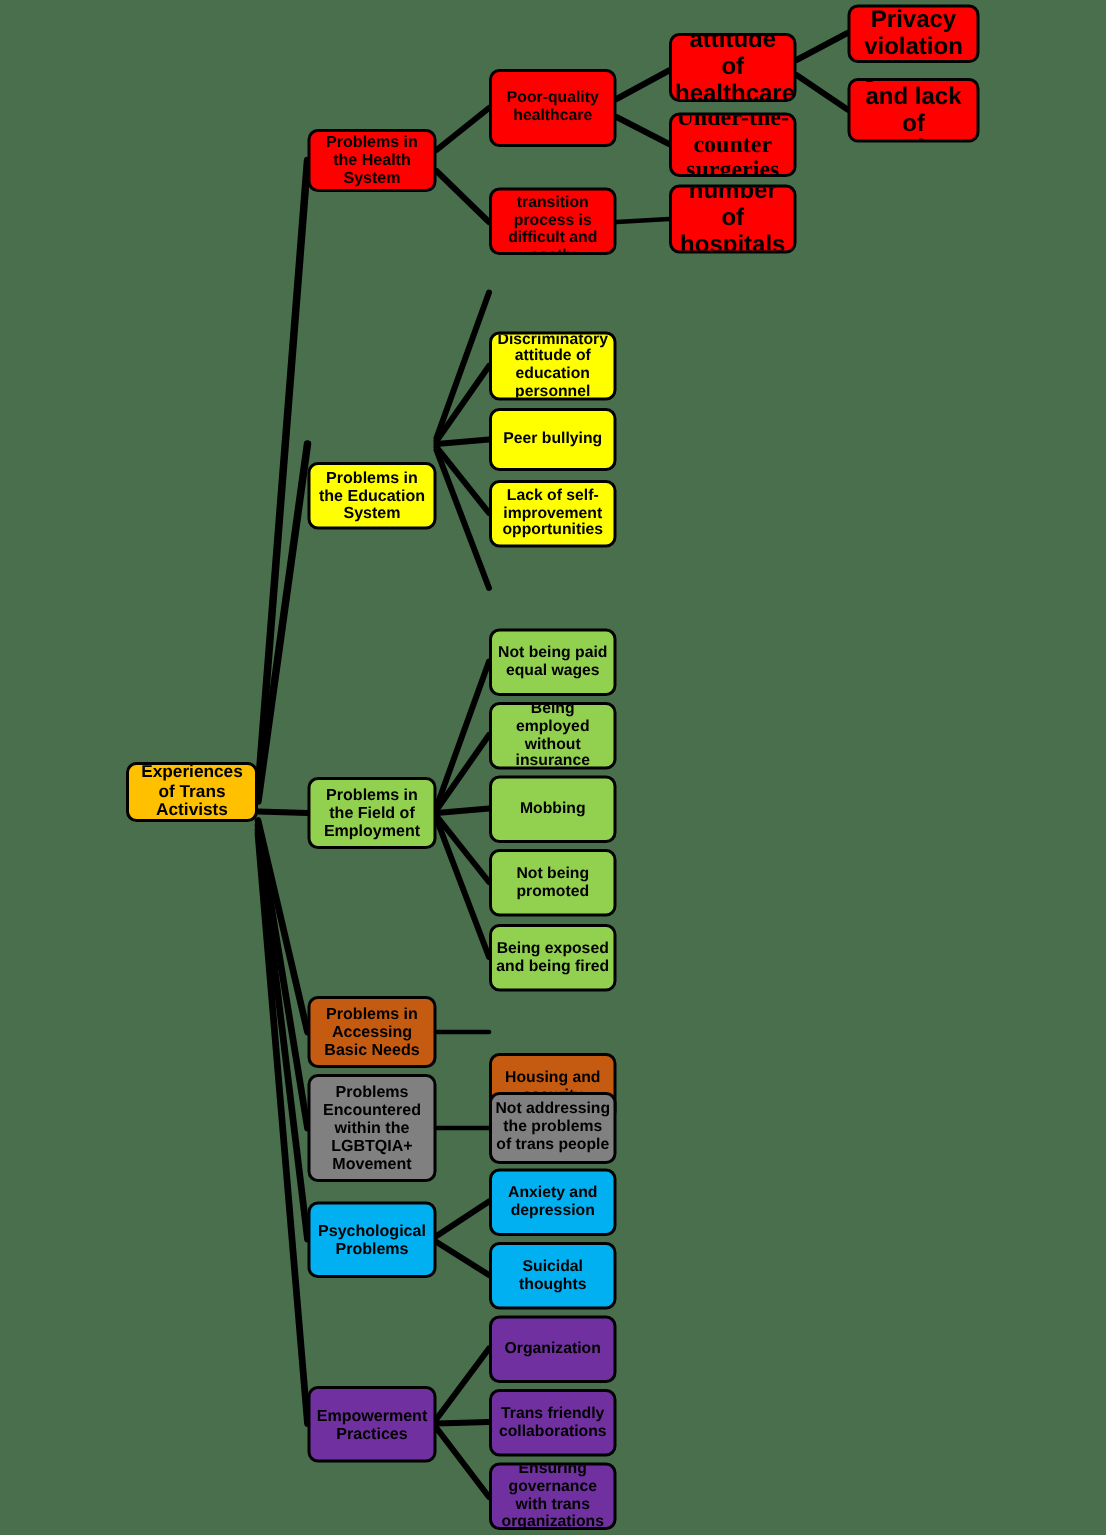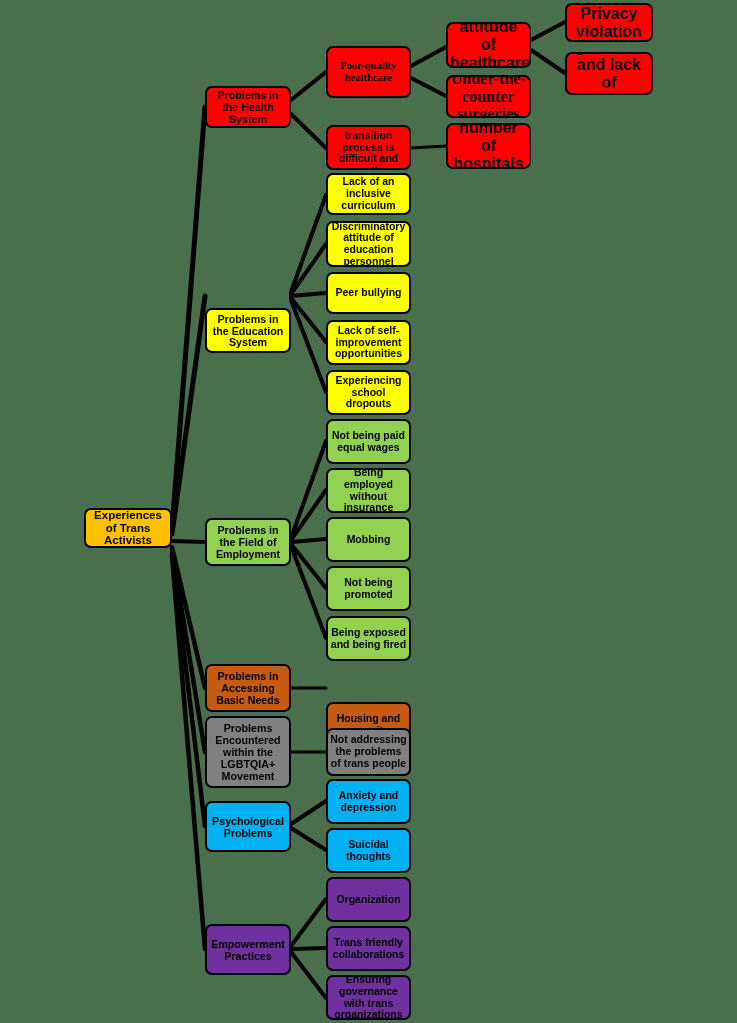--- a/index.html
+++ b/index.html
@@ -81,21 +81,21 @@
     </g>
   </svg>
 
   <div class="node lvl1" style="left:84px;top:508px;width:88px;height:40px;background:#ffc000;">
     <span>Experiences of Trans Activists</span>
   </div>
 
   <div class="node lvl2" style="left:205px;top:86px;width:86px;height:42px;background:#ff0000;">
     <span>Problems in the Health System</span>
   </div>
-  <div class="node lvl3" style="left:326px;top:46px;width:85px;height:52px;background:#ff0000;font-family:Liberation Serif, serif;">
+  <div class="node lvl3" style="left:326px;top:46px;width:85px;height:52px;background:#ff0000;">
     <span>Poor-quality healthcare</span>
   </div>
   <div class="node lvl4" style="left:446px;top:22px;width:85px;height:46px;background:#ff0000;">
     <span>Discriminatory attitude of healthcare personnel</span>
   </div>
   <div class="node lvl4" style="left:565px;top:3px;width:88px;height:39px;background:#ff0000;">
     <span>Privacy violation</span>
   </div>
   <div class="node lvl4" style="left:565px;top:52px;width:88px;height:43px;background:#ff0000;">
     <span>Ignorance and lack of experience</span>
@@ -106,34 +106,28 @@
   <div class="node lvl3" style="left:326px;top:125px;width:85px;height:45px;background:#ff0000;">
     <span>Gender transition process is difficult and costly</span>
   </div>
   <div class="node lvl4" style="left:446px;top:123px;width:85px;height:46px;background:#ff0000;">
     <span>Lack of sufficient number of hospitals and doctors</span>
   </div>
 
   <div class="node lvl2" style="left:205px;top:272px;width:86px;height:45px;background:#ffff00;margin-top:36px;">
     <span>Problems in the Education System</span>
   </div>
-  <div class="node lvl3" style="left:326px;top:173px;width:85px;height:42px;background:#ffff00;">
-    <span>Lack of an inclusive curriculum</span>
-  </div>
   <div class="node lvl3" style="left:326px;top:221px;width:85px;height:46px;background:#ffff00;">
     <span>Discriminatory attitude of education personnel</span>
   </div>
   <div class="node lvl3" style="left:326px;top:272px;width:85px;height:42px;background:#ffff00;">
     <span>Peer bullying</span>
   </div>
   <div class="node lvl3" style="left:326px;top:320px;width:85px;height:45px;background:#ffff00;">
     <span>Lack of self-improvement opportunities</span>
-  </div>
-  <div class="node lvl3" style="left:326px;top:370px;width:85px;height:45px;background:#ffff00;">
-    <span>Experiencing school dropouts</span>
   </div>
 
   <div class="node lvl2" style="left:205px;top:518px;width:86px;height:48px;background:#92d050;">
     <span>Problems in the Field of Employment</span>
   </div>
   <div class="node lvl3" style="left:326px;top:419px;width:85px;height:45px;background:#92d050;">
     <span>Not being paid equal wages</span>
   </div>
   <div class="node lvl3" style="left:326px;top:468px;width:85px;height:45px;background:#92d050;">
     <span>Being employed without insurance</span>

